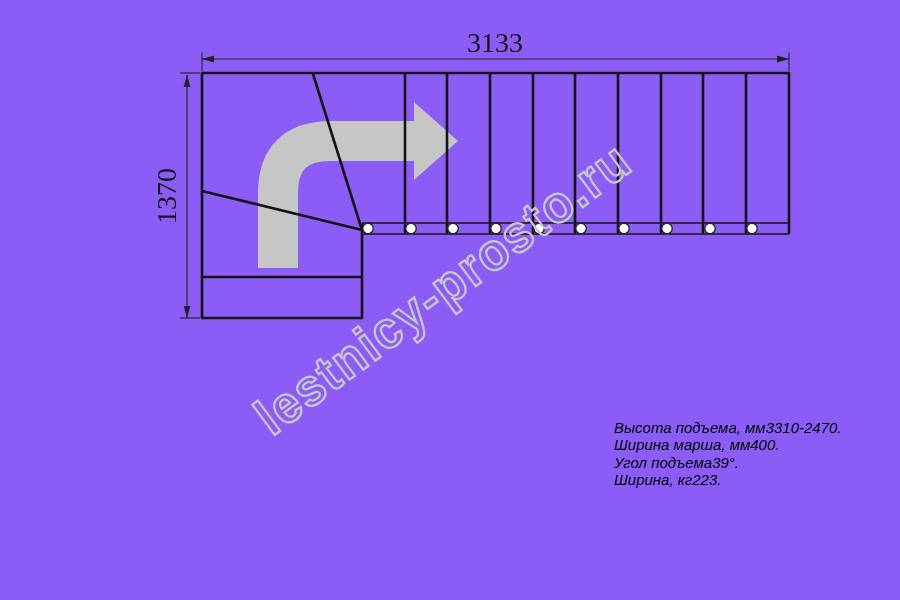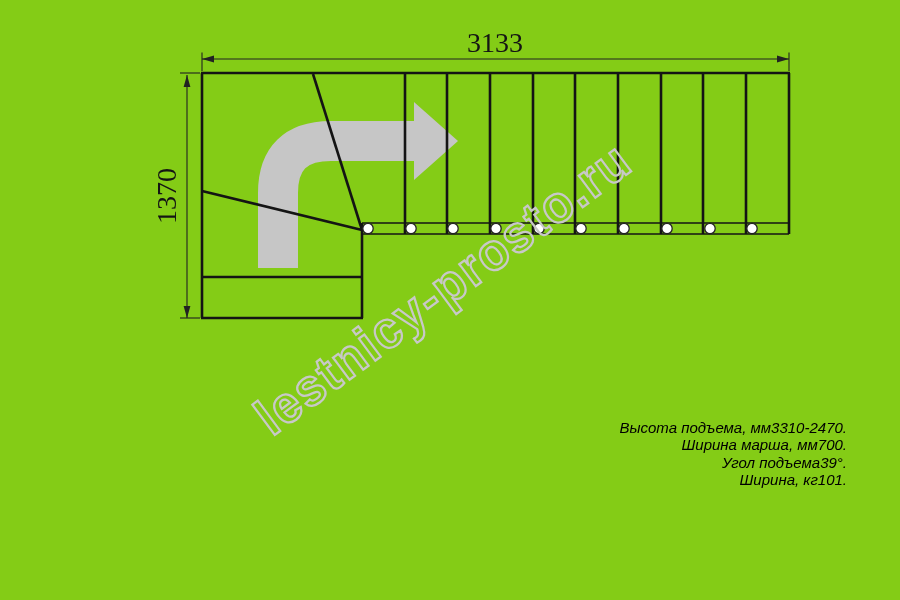--- a/index.html
+++ b/index.html
@@ -7,21 +7,21 @@
     padding: 0;
     background: #ffffff;
     width: 900px;
     height: 600px;
     overflow: hidden;
   }
   .stage {
     position: relative;
     width: 900px;
     height: 600px;
-    background: #84cc16;
+    background: #8b5cf6;
     font-family: "Liberation Sans", sans-serif;
   }
   svg.plan {
     position: absolute;
     left: 0;
     top: 0;
   }
   .dim-text {
     font-family: "Liberation Serif", serif;
     font-size: 28px;
@@ -33,21 +33,21 @@
     top: 419px;
     width: 233px;
     font-family: "Liberation Sans", sans-serif;
     font-style: italic;
     font-size: 15px;
     line-height: 17.4px;
     color: #000000;
   }
   .spec-row {
     display: flex;
-    justify-content: flex-end;
+    justify-content: flex-start;
     align-items: baseline;
     font-style: italic;
   }
   .spec-label { white-space: nowrap; }
   .spec-value { white-space: nowrap; text-align: right; }
 </style>
 </head>
 <body>
 
 <div class="stage">
@@ -120,25 +120,25 @@
     <text x="272" y="437" transform="rotate(-36.5 272 437)" font-family="Liberation Sans, sans-serif" font-weight="bold" font-size="52" letter-spacing="2" textLength="452" lengthAdjust="spacingAndGlyphs" fill="none" stroke="#c8c8c8" stroke-width="2.3">lestnicy-prosto.ru</text>
   </svg>
 
   <div class="specs">
     <div class="spec-row">
       <span class="spec-label">Высота подъема, мм</span>
       <span class="spec-value">3310-2470.</span>
     </div>
     <div class="spec-row">
       <span class="spec-label">Ширина марша, мм</span>
-      <span class="spec-value">700.</span>
+      <span class="spec-value">400.</span>
     </div>
     <div class="spec-row">
       <span class="spec-label">Угол подъема</span>
       <span class="spec-value">39°.</span>
     </div>
     <div class="spec-row">
       <span class="spec-label">Ширина, кг</span>
-      <span class="spec-value">101.</span>
+      <span class="spec-value">223.</span>
     </div>
   </div>
 
 </div>
 
 </body></html>

